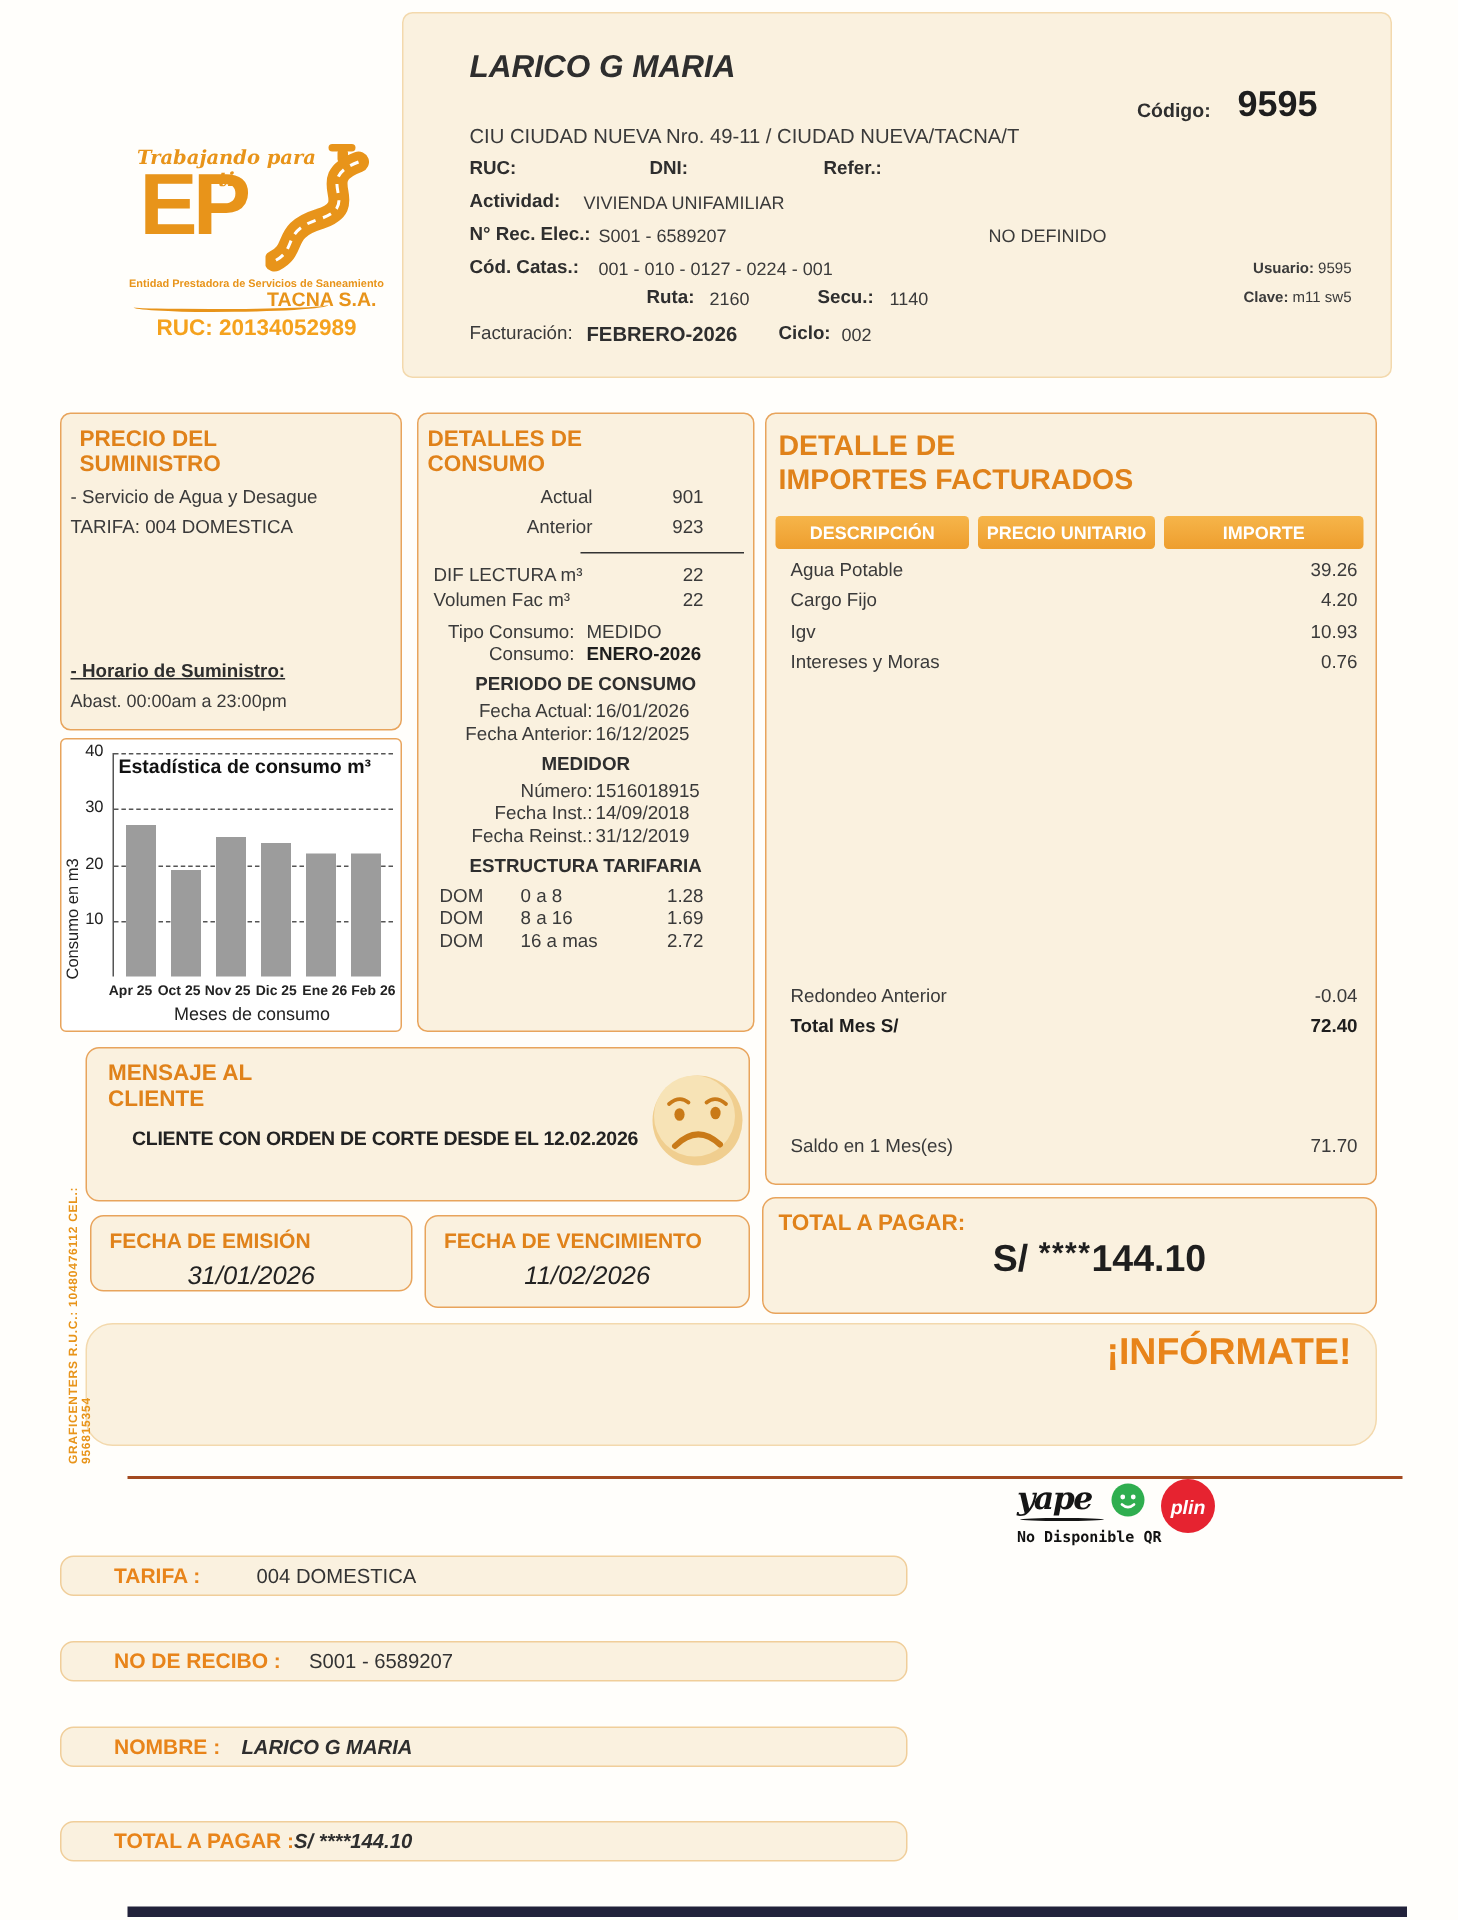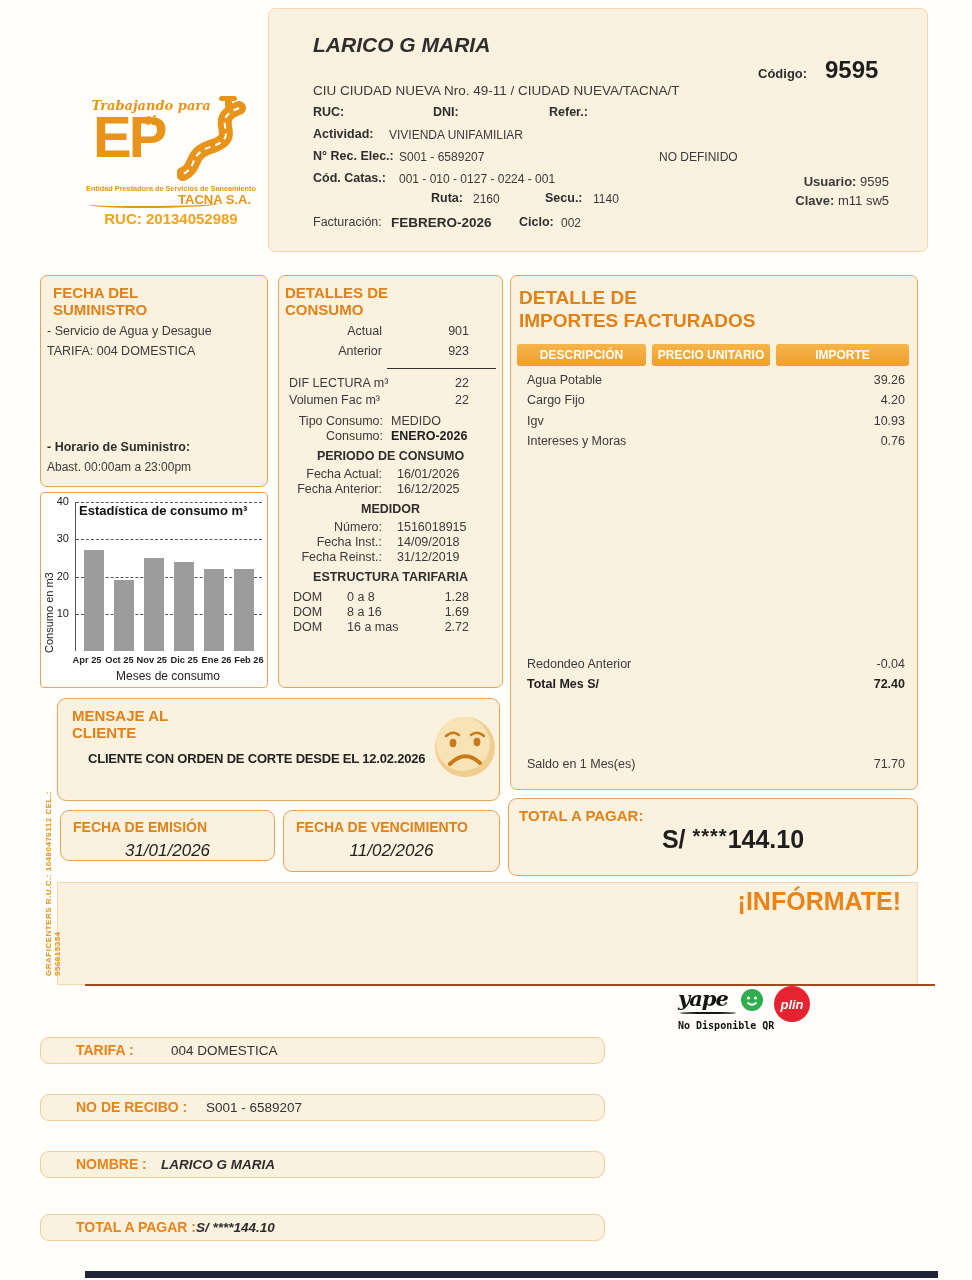--- a/index.html
+++ b/index.html
@@ -21,21 +21,21 @@
   .logo-ruc{position:absolute;left:0;top:118px;width:172px;text-align:center;font-size:15px;font-weight:bold;color:#F5A21D;}
 
   
   #header{left:268px;top:8px;width:660px;height:244px;border-color:#F3D9AD;border-width:1px;}
   .h-name{position:absolute;left:44px;top:24px;font-size:21px;font-weight:bold;font-style:italic;color:#2E2E2E;}
   .h-cod-label{position:absolute;left:489px;top:57px;font-size:13px;font-weight:bold;color:#2E2E2E;}
   .h-cod-value{position:absolute;left:556px;top:47px;font-size:24px;font-weight:bold;color:#1E1E1E;}
   .h-address{position:absolute;left:44px;top:74px;font-size:13.5px;color:#3A3A3A;}
   .h-lab{font-weight:bold;color:#2E2E2E;font-size:12.5px;position:absolute;}
   .h-val{position:absolute;font-size:12px;color:#3A3A3A;}
-  .h-right{position:absolute;right:38px;font-size:13px;text-align:right;}
+  .h-right{position:absolute;right:26px;font-size:10px;text-align:right;}
   .h-fact-val{position:absolute;left:122px;top:206px;font-size:13.5px;font-weight:bold;color:#2E2E2E;}
 
   
   #suministro{left:40px;top:275px;width:228px;height:212px;}
   .sec-title{font-size:15px;font-weight:bold;color:#E0821A;line-height:17px;}
   #suministro .sec-title{position:absolute;left:12px;top:8px;}
   .s-line{position:absolute;left:6px;font-size:12.5px;color:#3A3A3A;}
 
   
   #chartpanel{left:40px;top:492px;width:228px;height:196px;background:#FFFFFF;border:1.5px solid #E8A45C;border-radius:4px;position:absolute;box-sizing:border-box;}
@@ -47,21 +47,21 @@
   .bar{width:20px;background:#9C9C9C;}
   #yticks{position:absolute;left:4px;top:9px;width:26px;height:149px;}
   #yticks span{position:absolute;right:2px;font-size:11px;color:#222;width:24px;text-align:right;}
   #xticklabels{position:absolute;left:30px;top:162px;width:194px;display:flex;justify-content:space-between;}
   #xticklabels span{width:32px;text-align:center;font-size:9.3px;font-weight:bold;color:#222;}
   .chart-xlabel{position:absolute;left:34px;top:176px;width:186px;text-align:center;font-size:12px;color:#222;}
 
   
   #consumo{left:278px;top:275px;width:225px;height:413px;}
   #consumo .sec-title{position:absolute;left:6px;top:8px;}
-  .c-lab-r{position:absolute;left:0;width:103px;text-align:right;font-size:12.5px;}
+  .c-lab-r{position:absolute;left:0;width:116px;text-align:right;font-size:12.5px;}
   .c-val-r{position:absolute;right:33px;font-size:12.5px;text-align:right;}
   .c-lab-l{position:absolute;left:10px;font-size:12.5px;}
   .c-val-l{position:absolute;left:118px;font-size:12.5px;}
   .c-center{position:absolute;left:0;width:100%;text-align:center;font-size:12.5px;font-weight:bold;color:#2E2E2E;}
   .c-sumline{position:absolute;left:108px;right:6px;top:92px;border-top:1.5px solid #333;}
   .e-tipo{position:absolute;left:14px;font-size:12.5px;}
   .e-rango{position:absolute;left:68px;font-size:12.5px;}
 
   
   #importes{left:510px;top:275px;width:408px;height:515px;}
@@ -86,21 +86,21 @@
   #emision{left:60px;top:810px;width:215px;height:51px;border-radius:9px;}
   #venc{left:283px;top:810px;width:217px;height:62px;border-radius:9px;}
   .date-label{position:absolute;left:12px;top:8px;font-size:14px;font-weight:bold;color:#E0821A;}
   .date-value{position:absolute;left:0;top:30px;width:100%;text-align:center;font-size:17px;font-weight:normal;font-style:italic;color:#222;}
 
   #totalpagar{left:508px;top:798px;width:410px;height:78px;border-radius:9px;}
   .tp-label{position:absolute;left:10px;top:8px;font-size:15px;font-weight:bold;color:#E0821A;}
   .tp-value{position:absolute;left:0;top:26px;width:100%;text-align:center;font-size:25px;font-weight:bold;color:#1E1E1E;padding-left:40px;box-sizing:border-box;}
   .tp-stars{font-size:20px;position:relative;top:-5px;letter-spacing:1px;}
 
-  #informate-band{left:57px;top:882px;width:861px;height:103px;border-radius:1px;border-color:#F3D9AD;}
+  #informate-band{left:57px;top:882px;width:861px;height:82px;border-radius:18px;border-color:#F3D9AD;}
   .informate{position:absolute;right:16px;top:4px;font-size:25px;font-weight:bold;color:#E8841A;}
 
   .side-text{position:absolute;left:44px;top:758px;height:218px;writing-mode:vertical-rl;transform:rotate(180deg);
     font-size:8px;font-weight:bold;color:#E8941A;letter-spacing:0.5px;}
 
   .sep-line{position:absolute;left:85px;top:984px;width:850px;height:2px;background:#A34A20;}
 
   
   #payments{left:678px;top:986px;width:150px;height:46px;position:absolute;}
   .yape-text{position:absolute;left:0;top:0;font-family:"DejaVu Serif",serif;font-style:italic;font-weight:bold;font-size:21px;color:#151515;letter-spacing:-1px;}
@@ -170,26 +170,26 @@
     <div class="h-right" style="top:184px;"><span class="b">Clave:</span><span> m11 sw5</span></div>
 
     <span class="h-val" style="left:44px;top:206px;font-size:12.5px;">Facturación:</span>
     <span class="h-fact-val">FEBRERO-2026</span>
     <span class="h-lab" style="left:250px;top:206px;">Ciclo:</span>
     <span class="h-val" style="left:292px;top:207px;">002</span>
   </div>
 
   <div id="suministro" class="panel">
     <div class="sec-title">
-      <div>FECHA DEL</div>
+      <div>PRECIO DEL</div>
       <div>SUMINISTRO</div>
     </div>
     <div class="s-line" style="top:48px;">- Servicio de Agua y Desague</div>
     <div class="s-line" style="top:68px;">TARIFA: 004 DOMESTICA</div>
-    <div class="s-line b" style="top:164px;font-size:12.5px;color:#2E2E2E;">- Horario de Suministro:</div>
+    <div class="s-line b" style="top:164px;font-size:12.5px;color:#2E2E2E;text-decoration:underline;">- Horario de Suministro:</div>
     <div class="s-line" style="top:184px;font-size:12px;">Abast. 00:00am a 23:00pm</div>
   </div>
 
   <div id="chartpanel">
     <div class="chart-title">Estadística de consumo m³</div>
     <div class="chart-ylabel">Consumo en m3</div>
     <div id="yticks">
         <span style="top: -7px;">40</span>
         <span style="top: 30.25px;">30</span>
         <span style="top: 67.5px;">20</span>

